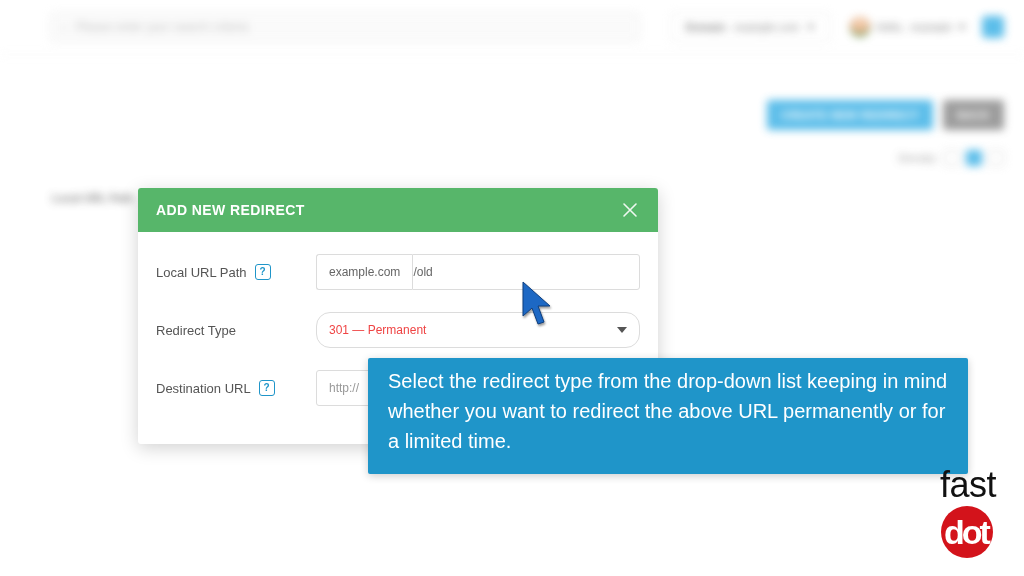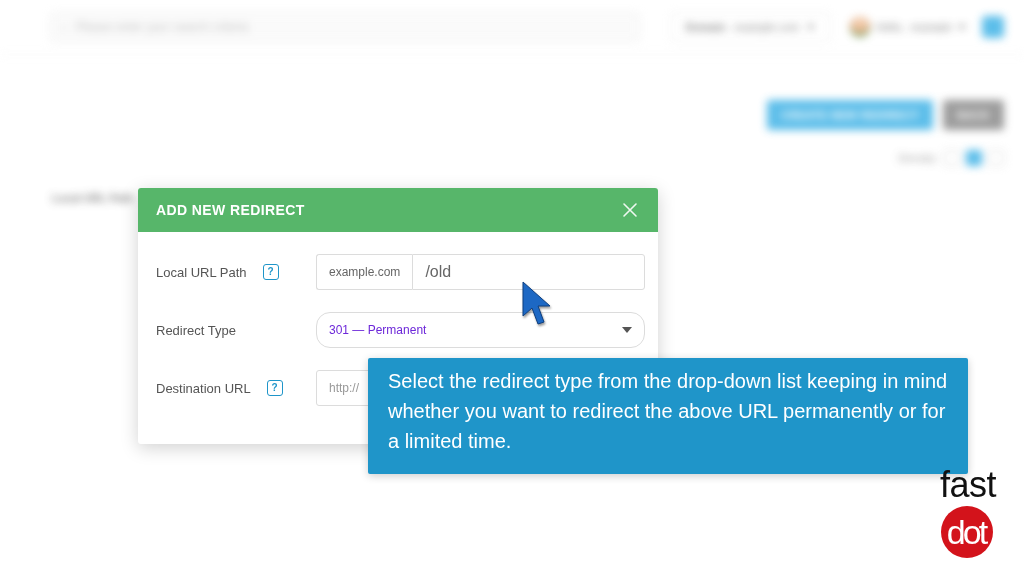--- a/index.html
+++ b/index.html
@@ -36,41 +36,41 @@
   .d-ic.active { background:#3fb2e6; border-color:#3fb2e6; }
 
   .col-label { position:absolute; top:192px; left:52px; font-size:11px; color:#6b6b6b; font-weight:600; }
 
   
   .modal { position:absolute; left:138px; top:188px; width:520px; background:#fff; border-radius:3px; box-shadow:0 4px 18px rgba(0,0,0,.18); z-index:3; }
   .modal-head { background:var(--green); color:#fff; height:44px; display:flex; align-items:center; padding:0 18px; font-weight:700; font-size:14px; letter-spacing:.4px; border-radius:3px 3px 0 0; }
   .modal-close { margin-left:auto; cursor:pointer; opacity:.9; }
   .modal-close svg { display:block; }
   .modal-body { padding:22px 18px 38px 18px; display:grid; grid-template-columns:150px 1fr; row-gap:22px; column-gap:10px; align-items:center; }
-  .flabel { font-size:13px; color:#555; display:flex; align-items:center; gap:16px; }
+  .flabel { font-size:13px; color:#555; display:flex; align-items:center; gap:8px; }
   .help { width:16px;height:16px;border:1.5px solid var(--hint); color:var(--hint); border-radius:3px; font-size:10px; font-weight:700; display:inline-flex; align-items:center; justify-content:center; line-height:1; }
   .input-row { display:flex; height:36px; }
   .prefix { border:1px solid var(--border); border-right:none; padding:12px 12px; display:flex; align-items:center; font-size:12px; color:#666; border-radius:3px 0 0 3px; background:#fff; }
-  .txt { flex:1; border:1px solid var(--border); border-radius:0 3px 3px 0; padding:0 12px; font-size:16px; color:#666; background:#fff; outline:none; }
+  .txt { flex:1; border:1px solid var(--border); border-radius:0 3px 3px 0; padding:0 0; font-size:12px; color:#666; background:#fff; outline:none; }
   .txt-full { width:100%; height:36px; border:1px solid var(--border); border-radius:3px; padding:0 12px; font-size:12px; color:#999; background:#fff; outline:none; }
-  .select { height:36px; border:1px solid var(--border); border-radius:14px; padding:0 12px; display:flex; align-items:center; font-size:12px; color:#6d28d9; cursor:pointer; position:relative; }
+  .select { height:36px; border:1px solid var(--border); border-radius:14px; padding:0 12px; display:flex; align-items:center; font-size:12px; color:#ef4444; cursor:pointer; position:relative; }
   .select .caret { margin-left:auto; width:0;height:0;border-left:5px solid transparent;border-right:5px solid transparent;border-top:6px solid #555; }
 
   
   .callout { position:absolute; left:368px; top:358px; width:600px; background:var(--blue); color:#fff; padding:8px 20px 18px 20px; font-size:20px; line-height:1.5; border-radius:2px; z-index:4; box-shadow:0 2px 8px rgba(0,0,0,.2); }
 
   
   .cursor { position:absolute; left:520px; top:280px; z-index:5; }
   .cursor svg { display:block; filter:drop-shadow(1px 2px 1px rgba(0,0,0,.4)); }
 
   
   .brand { position:absolute; right:28px; bottom:18px; font-size:36px; font-weight:400; color:#111; letter-spacing:-.5px; display:flex; align-items:center; z-index:6;flex-direction:column; }
   .brand .dot { position:relative; margin-left:-2px; display:inline-flex; width:52px; height:52px; align-items:center; justify-content:center; }
   .brand .dot .circle { position:absolute; inset:0; background:#d3131b; border-radius:50%; }
-  .brand .dot span { position:relative; color:#fff; font-weight:400; font-size:34px; letter-spacing:-3px; left:-1px; }
+  .brand .dot span { position:relative; color:#fff; font-weight:700; font-size:34px; letter-spacing:-3px; left:-1px; }
 
   .hr { position:absolute; top:54px; left:0; right:0; height:1px; background:#eee; }
 </style>
 </head>
 <body>
 
 <div class="bg-blur" aria-hidden="true">
   <div class="hr"></div>
   <div class="topbar">
     <div class="search">

